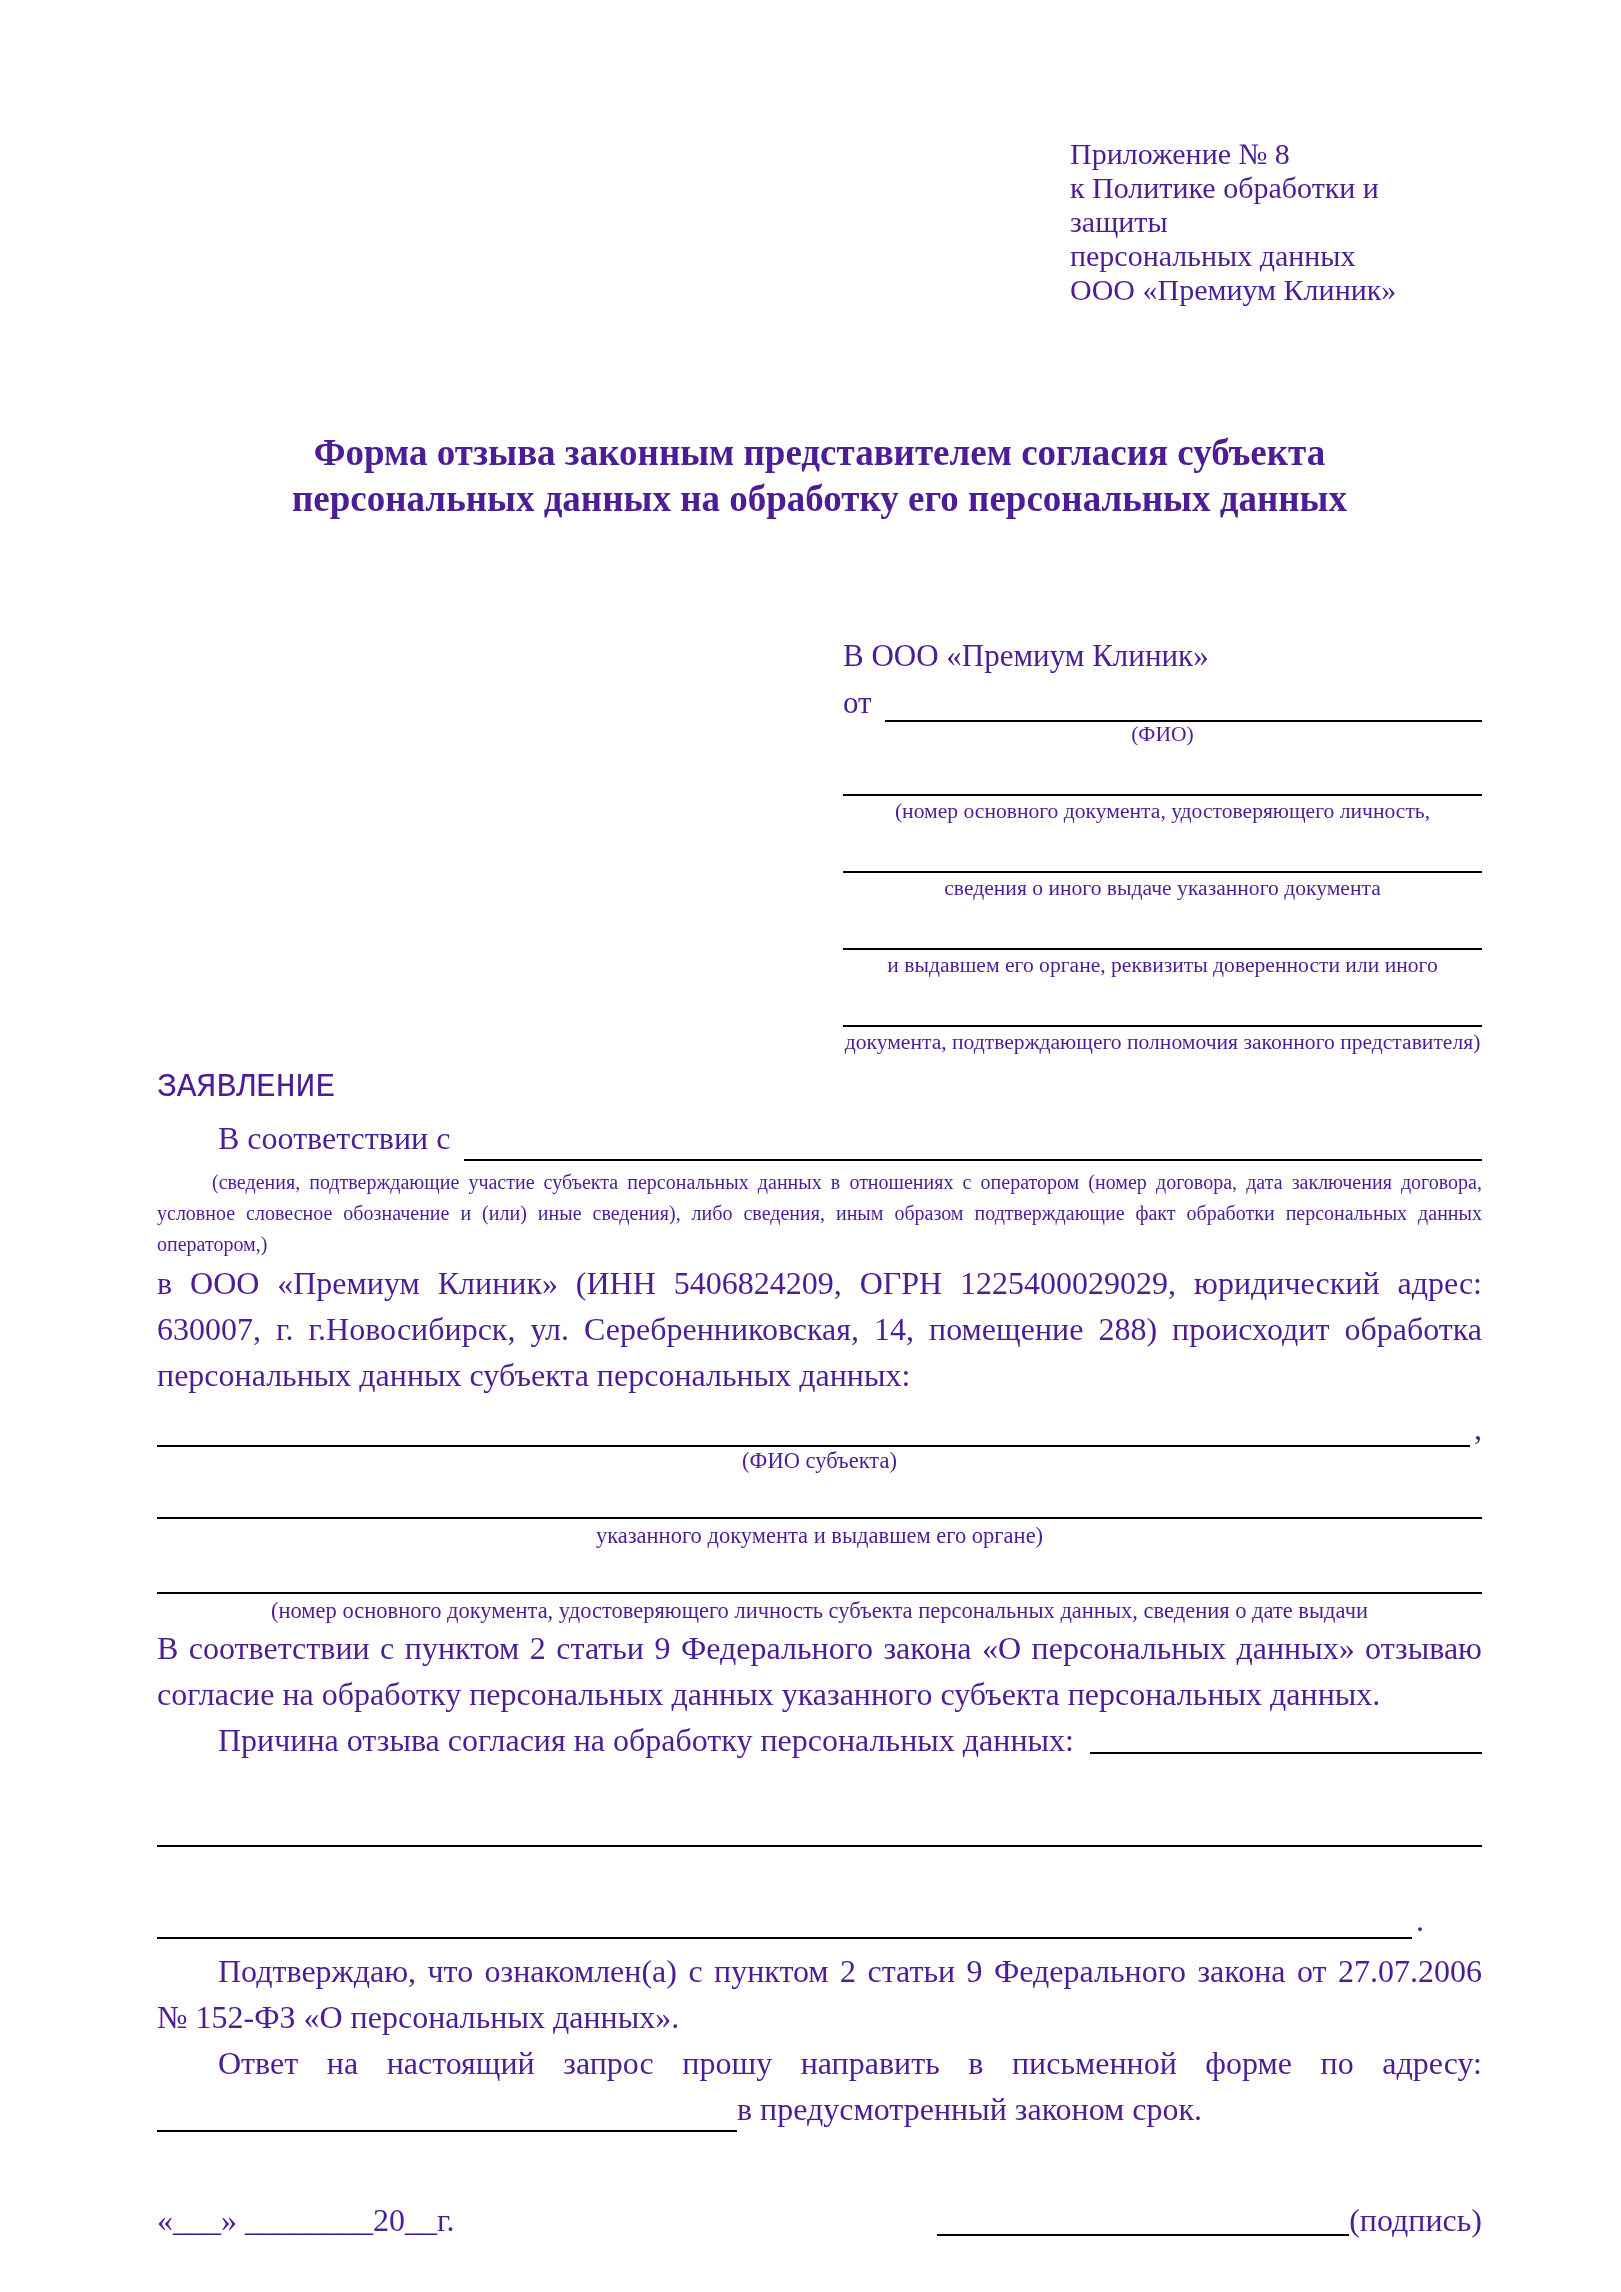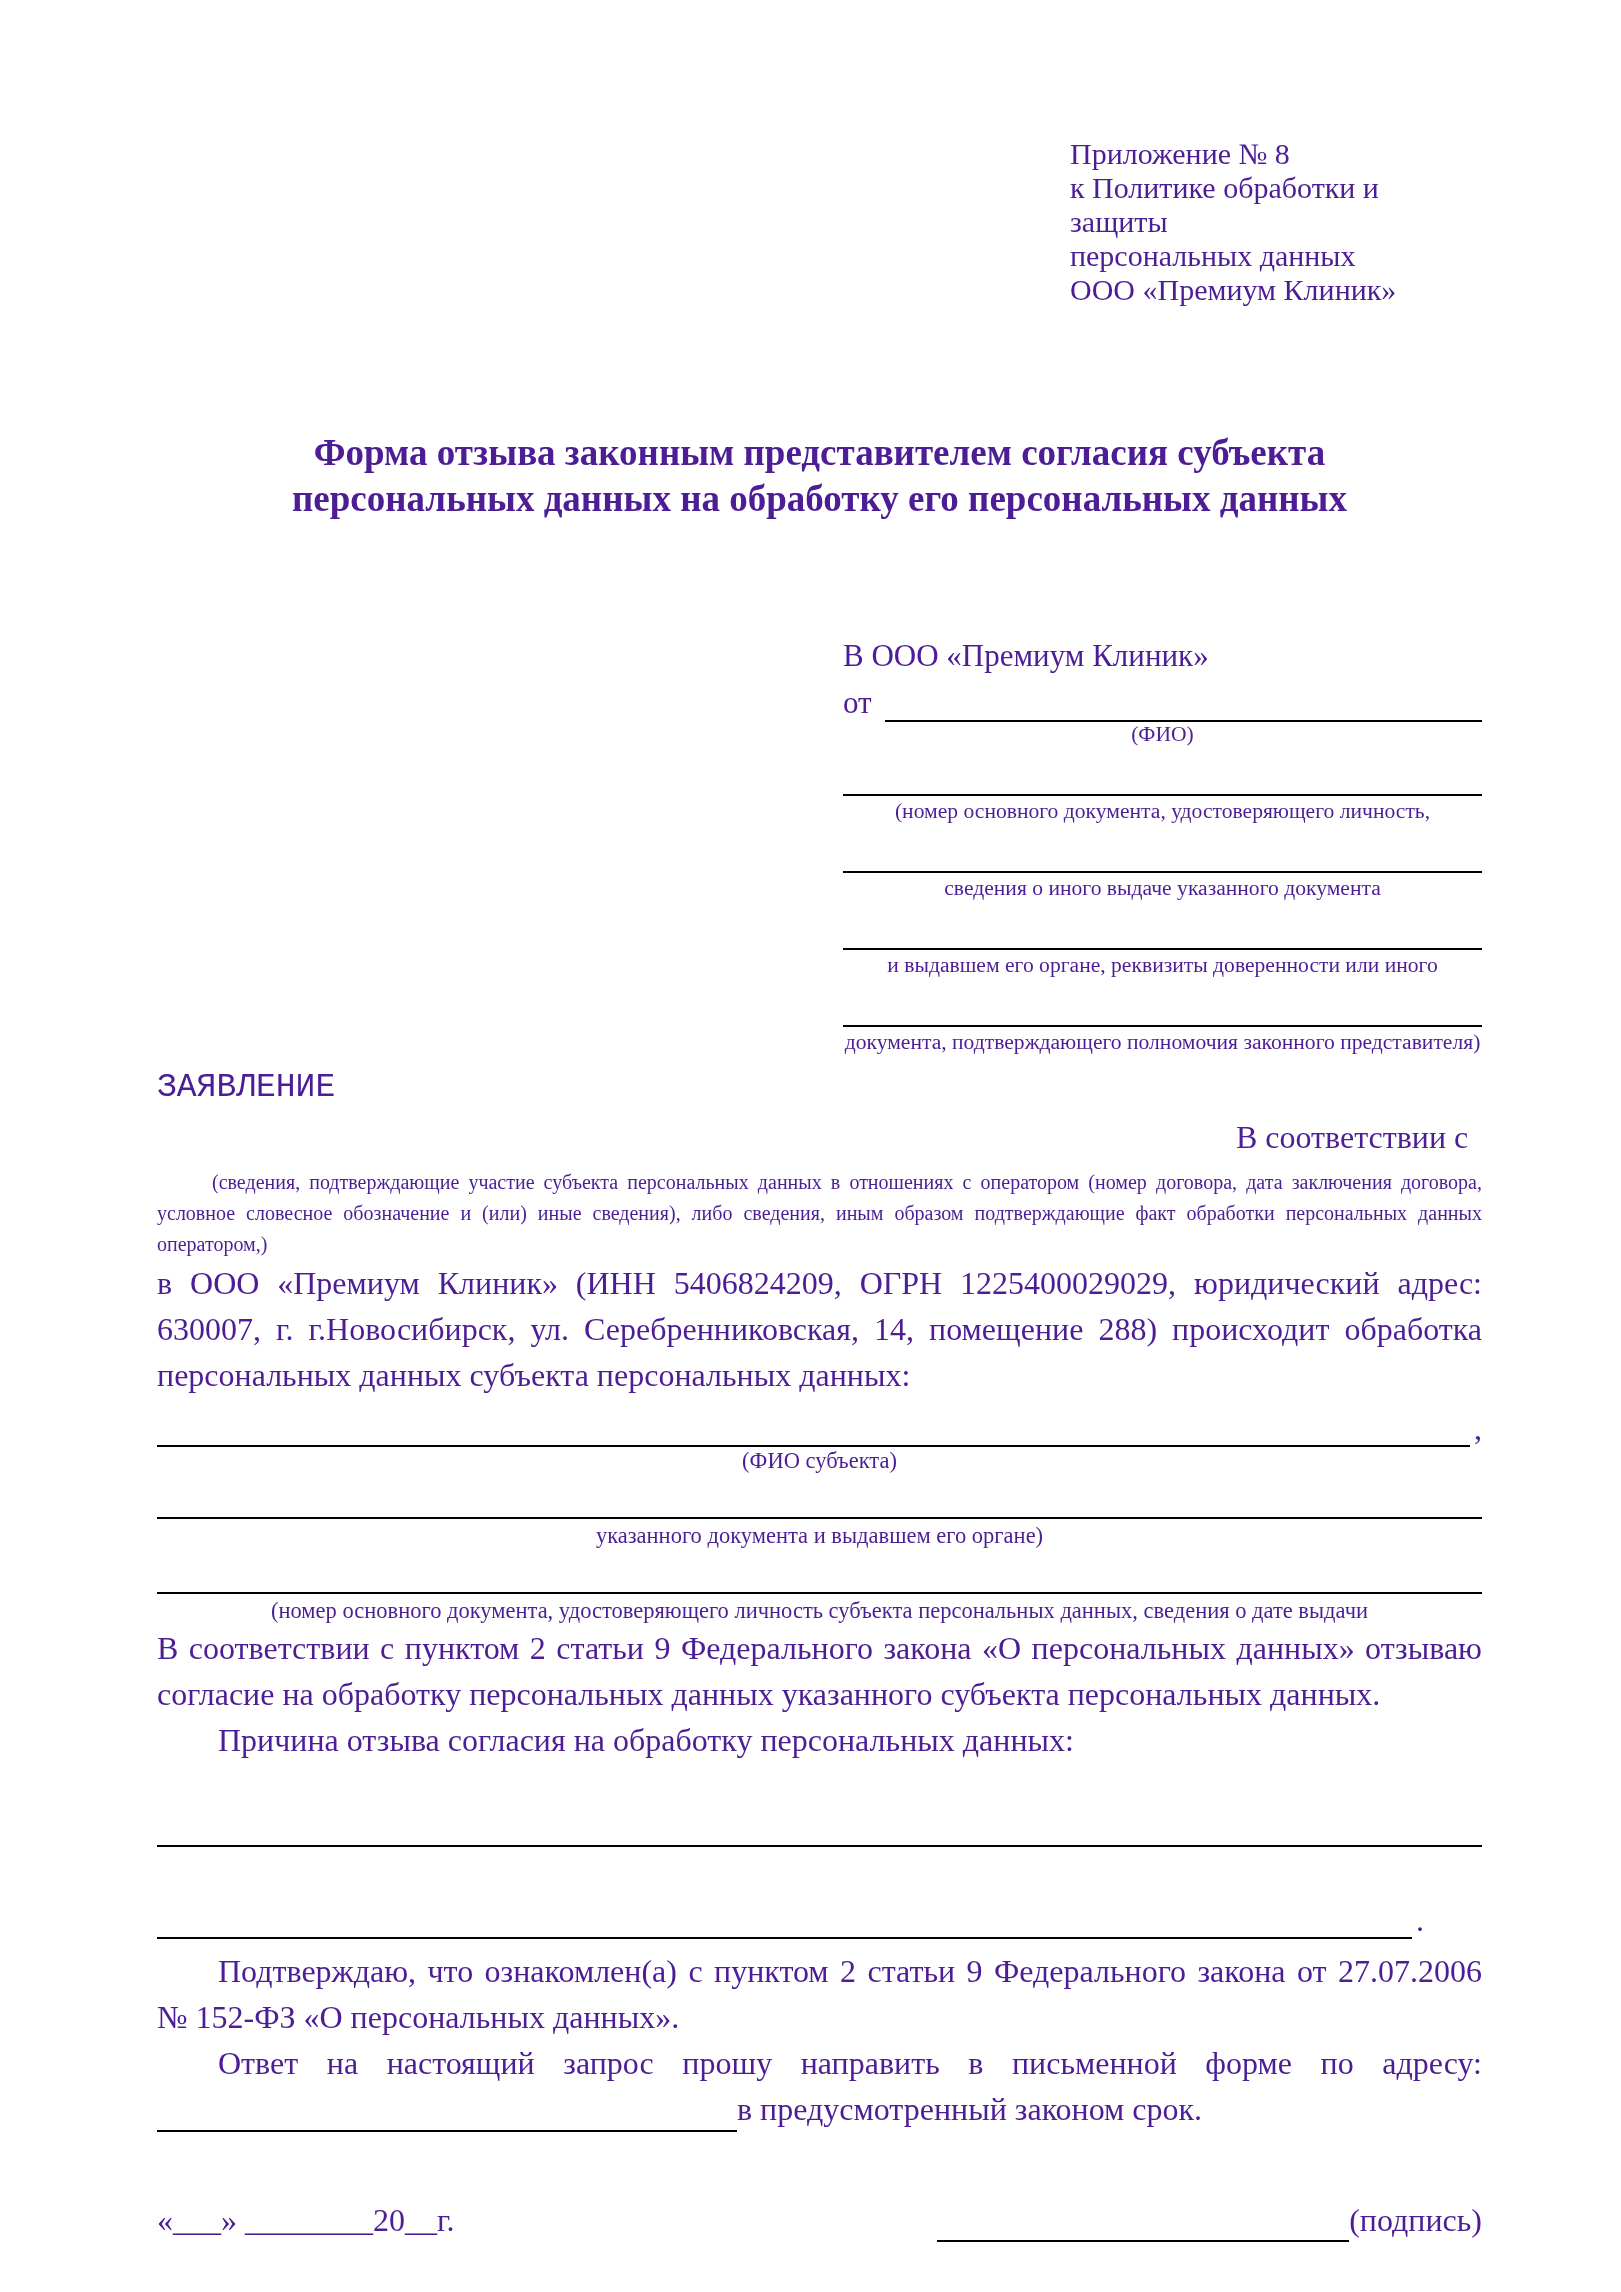--- a/index.html
+++ b/index.html
@@ -72,21 +72,21 @@
   }
 
   
   .statement-heading {
     margin-top: 9.8px;
     text-align: left;
     font-size: 33px;
     line-height: 43px;
     font-family: Liberation Mono, monospace;
   }
-  .body-text { font-size: 32px; line-height: 46px; flex-direction: column; }
+  .body-text { font-size: 32px; line-height: 46px; }
   .intro-line {
     display: flex;
     align-items: flex-end;
     margin-top: 5.9px;
     height: 47px;
   }
   .intro-prefix { flex: 0 0 auto; padding-left: 61px; padding-right: 13.7px; }
   .small-print {
     font-size: 20px;
     line-height: 31px;
@@ -144,21 +144,21 @@
   
   .footer-row {
     display: flex;
     align-items: flex-end;
     margin-top: 67px;
     font-size: 32px;
     line-height: 43px;
   }
   .date-part { flex: 0 0 auto; }
   .footer-spacer { flex: 1 1 auto; }
-  .sig-part { flex: 0 0 auto; display: flex; align-items: flex-end; }
+  .sig-part { flex: 0 0 auto; display: flex; align-items: flex-start; }
   .sig-line { width: 412px; border-bottom: 2.9px solid #000; height: 37px; }
   .sig-caption { flex: 0 0 auto; }
 </style>
 </head>
 <body>
 
 <div class="page">
   <div class="content">
 
     <div class="appendix">

